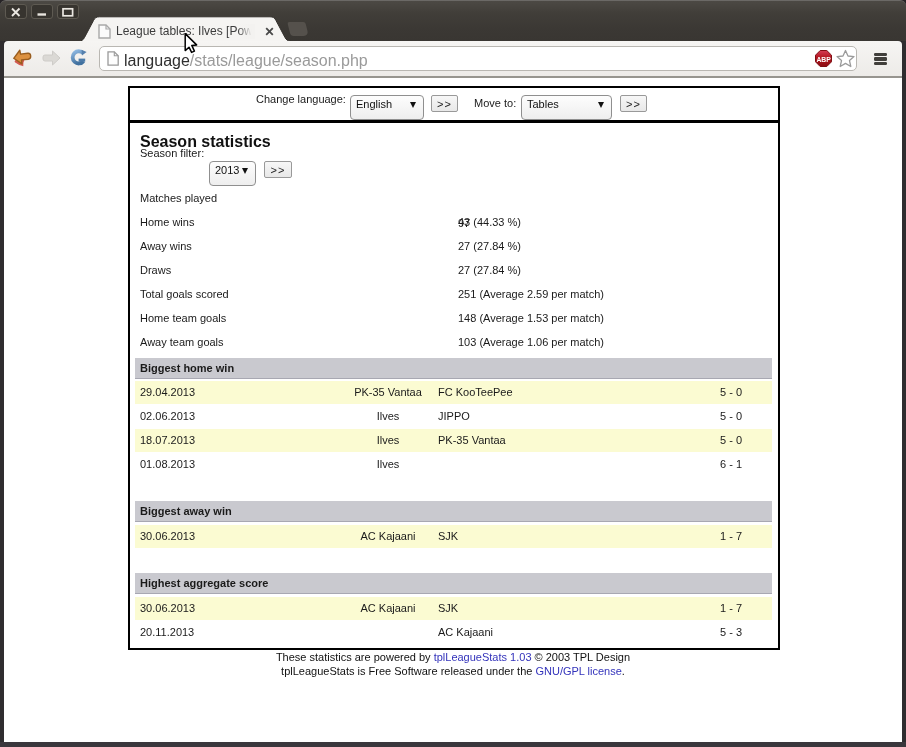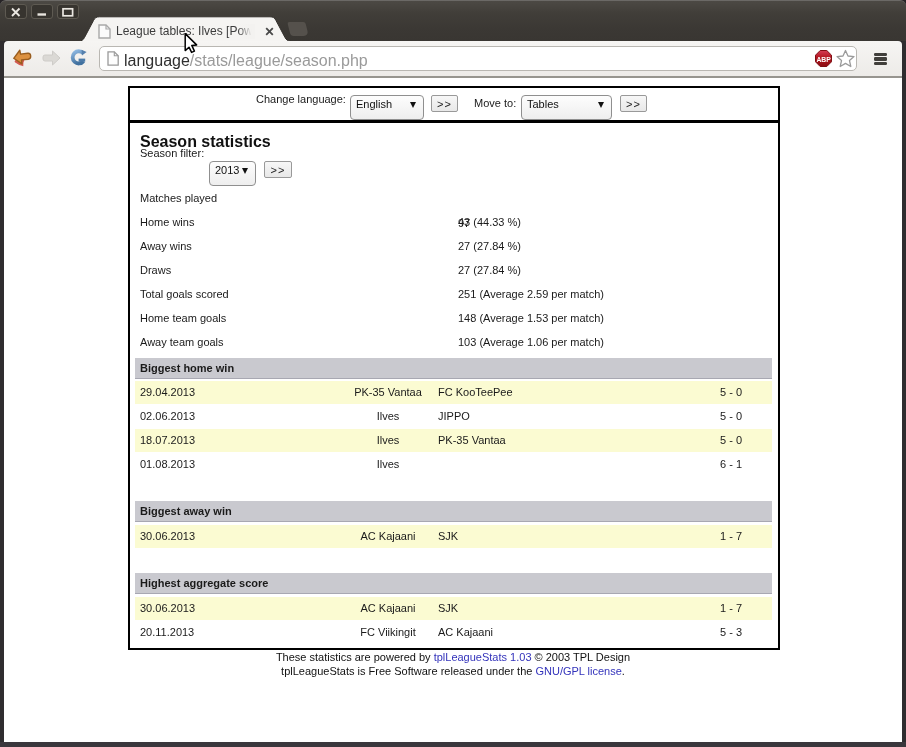--- a/index.html
+++ b/index.html
@@ -230,21 +230,20 @@
     <span>Highest aggregate score</span>
   </div>
 <div class="row yellow t12" style="top:597px;">
     <span class="c-date">30.06.2013</span>
     <span class="c2">AC Kajaani</span>
     <span class="c3">SJK</span>
     <span class="c4">1 - 7</span>
   </div>
 <div class="row t12" style="top:621px;">
     <span class="c-date">20.11.2013</span>
-    <span class="c2">FC Viikingit</span>
     <span class="c3">AC Kajaani</span>
     <span class="c4">5 - 3</span>
   </div>
 
 <div id="footer1" style="top:651px;">These statistics are powered by <a class="lnk">tplLeagueStats 1.03</a> © 2003 TPL Design</div>
 <div id="footer2" style="top:665px;">tplLeagueStats is Free Software released under the <a class="lnk">GNU/GPL license</a>.</div>
 
 <svg class="abs" style="left:184px; top:33px;" width="15" height="21" viewBox="0 0 15 21">
   <path d="M1.2 0.6 L1.2 17.6 L5.0 14.2 L7.6 19.4 L10.4 18.1 L7.8 12.4 L12.6 11.9 Z" fill="#fff" stroke="#000" stroke-width="1.5" stroke-linejoin="round"></path>
 </svg>

